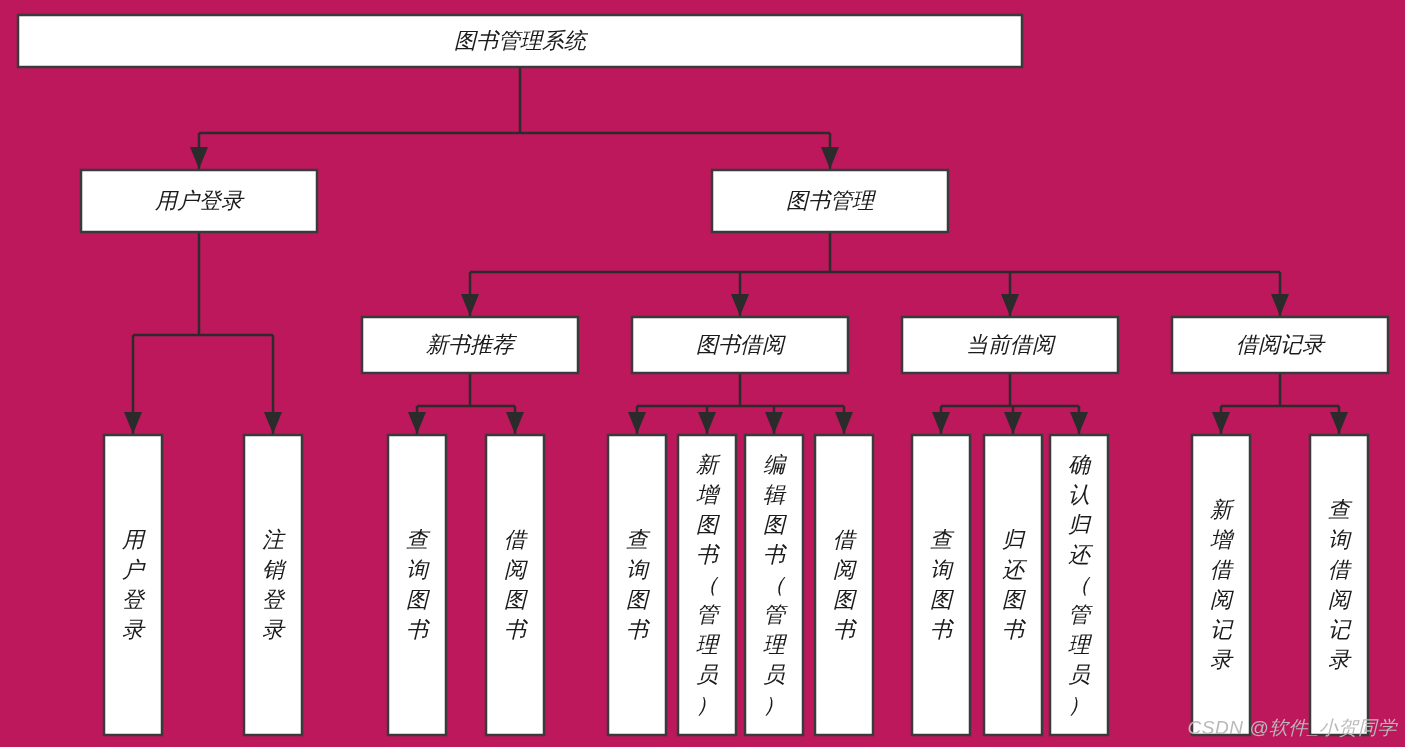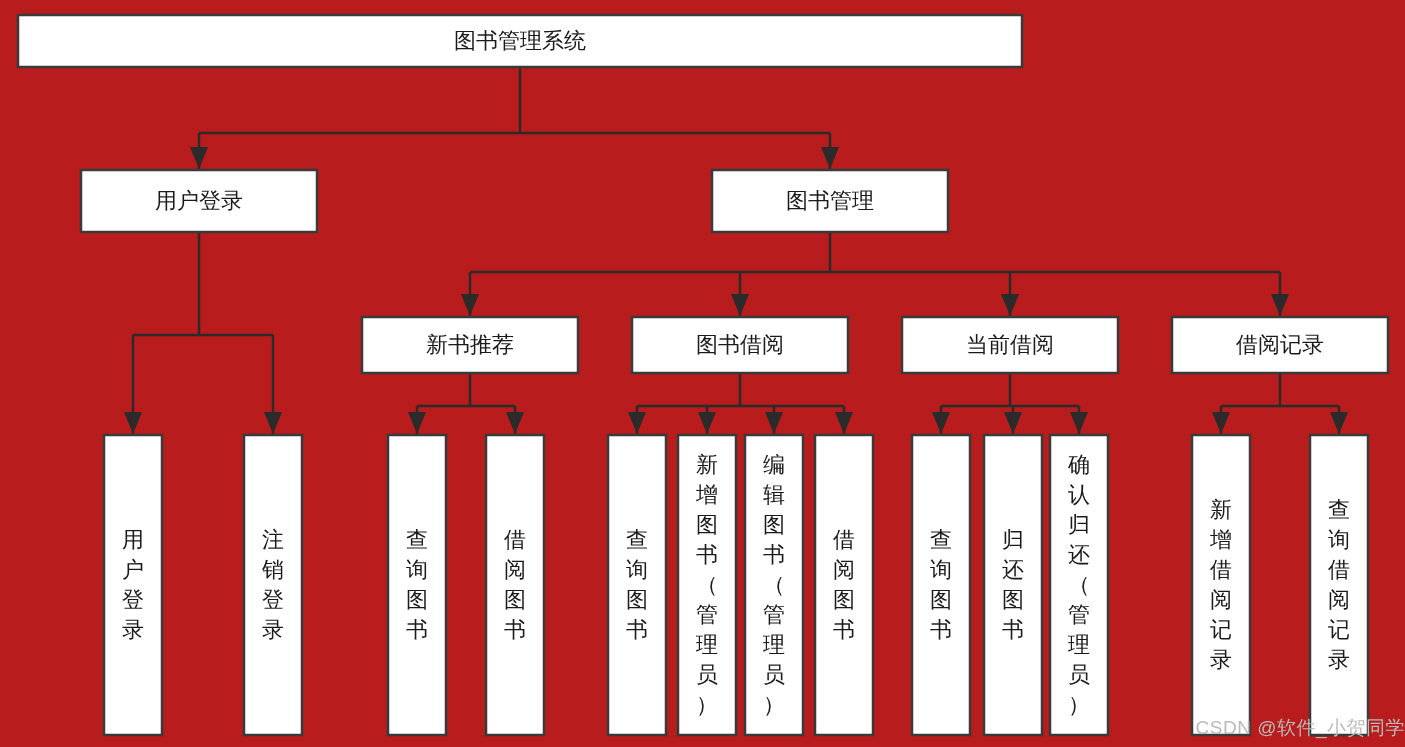--- a/index.html
+++ b/index.html
@@ -7,22 +7,23 @@
     padding: 0;
     background: #ffffff;
   }
   body {
     font-family: "Liberation Sans", "DejaVu Sans", sans-serif;
   }
   #diagram-root {
     position: relative;
     width: 1405px;
     height: 747px;
-    background: #b91c1c;
+    background: #be185d;
     overflow: hidden;
+    font-style: italic;
   }
   svg#tree-svg {
     position: absolute;
     left: 0;
     top: 0;
     width: 1405px;
     height: 747px;
   }
   .node-box {
     fill: #ffffff;
@@ -47,21 +48,21 @@
     dominant-baseline: middle;
   }
   .node-label-v {
     font-family: "Liberation Sans", "DejaVu Sans", sans-serif;
     font-size: 22px;
     fill: #1a1a1a;
     text-anchor: middle;
   }
   .watermark {
     position: absolute;
-    right: 0;
+    right: 8px;
     bottom: 6px;
     font-family: "Liberation Sans", "DejaVu Sans", sans-serif;
     font-size: 19px;
     color: #b9b9b9;
     letter-spacing: 0.5px;
     white-space: nowrap;
     user-select: none;
   }
 </style>
 </head>

